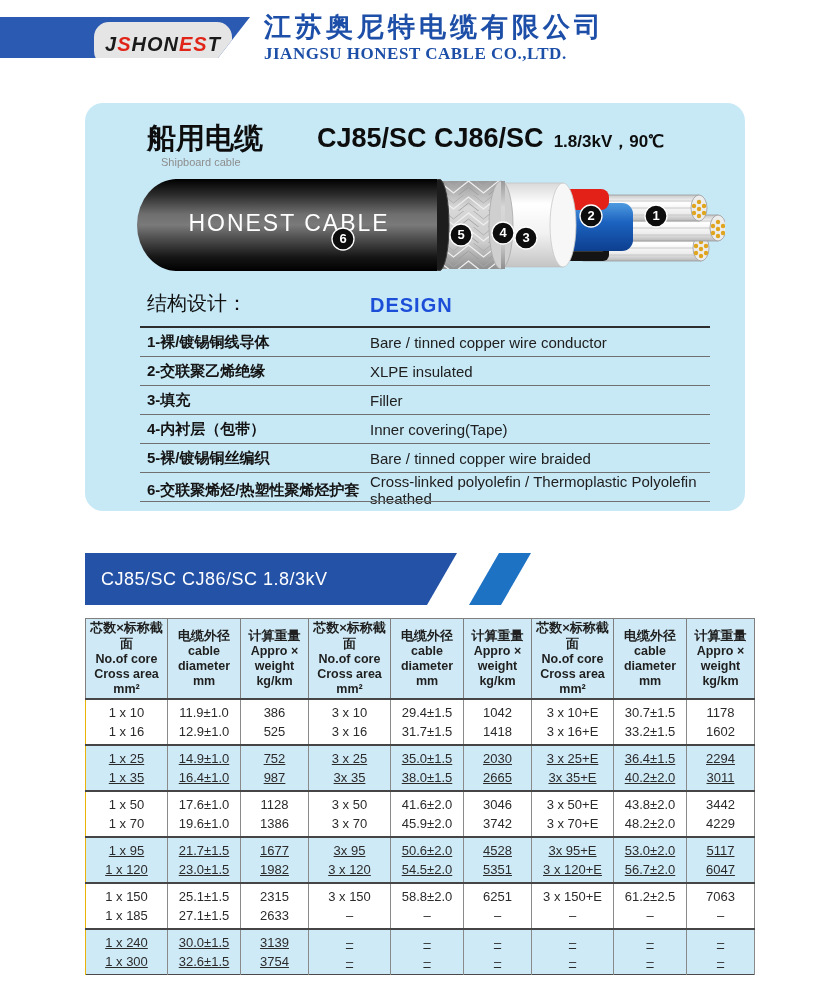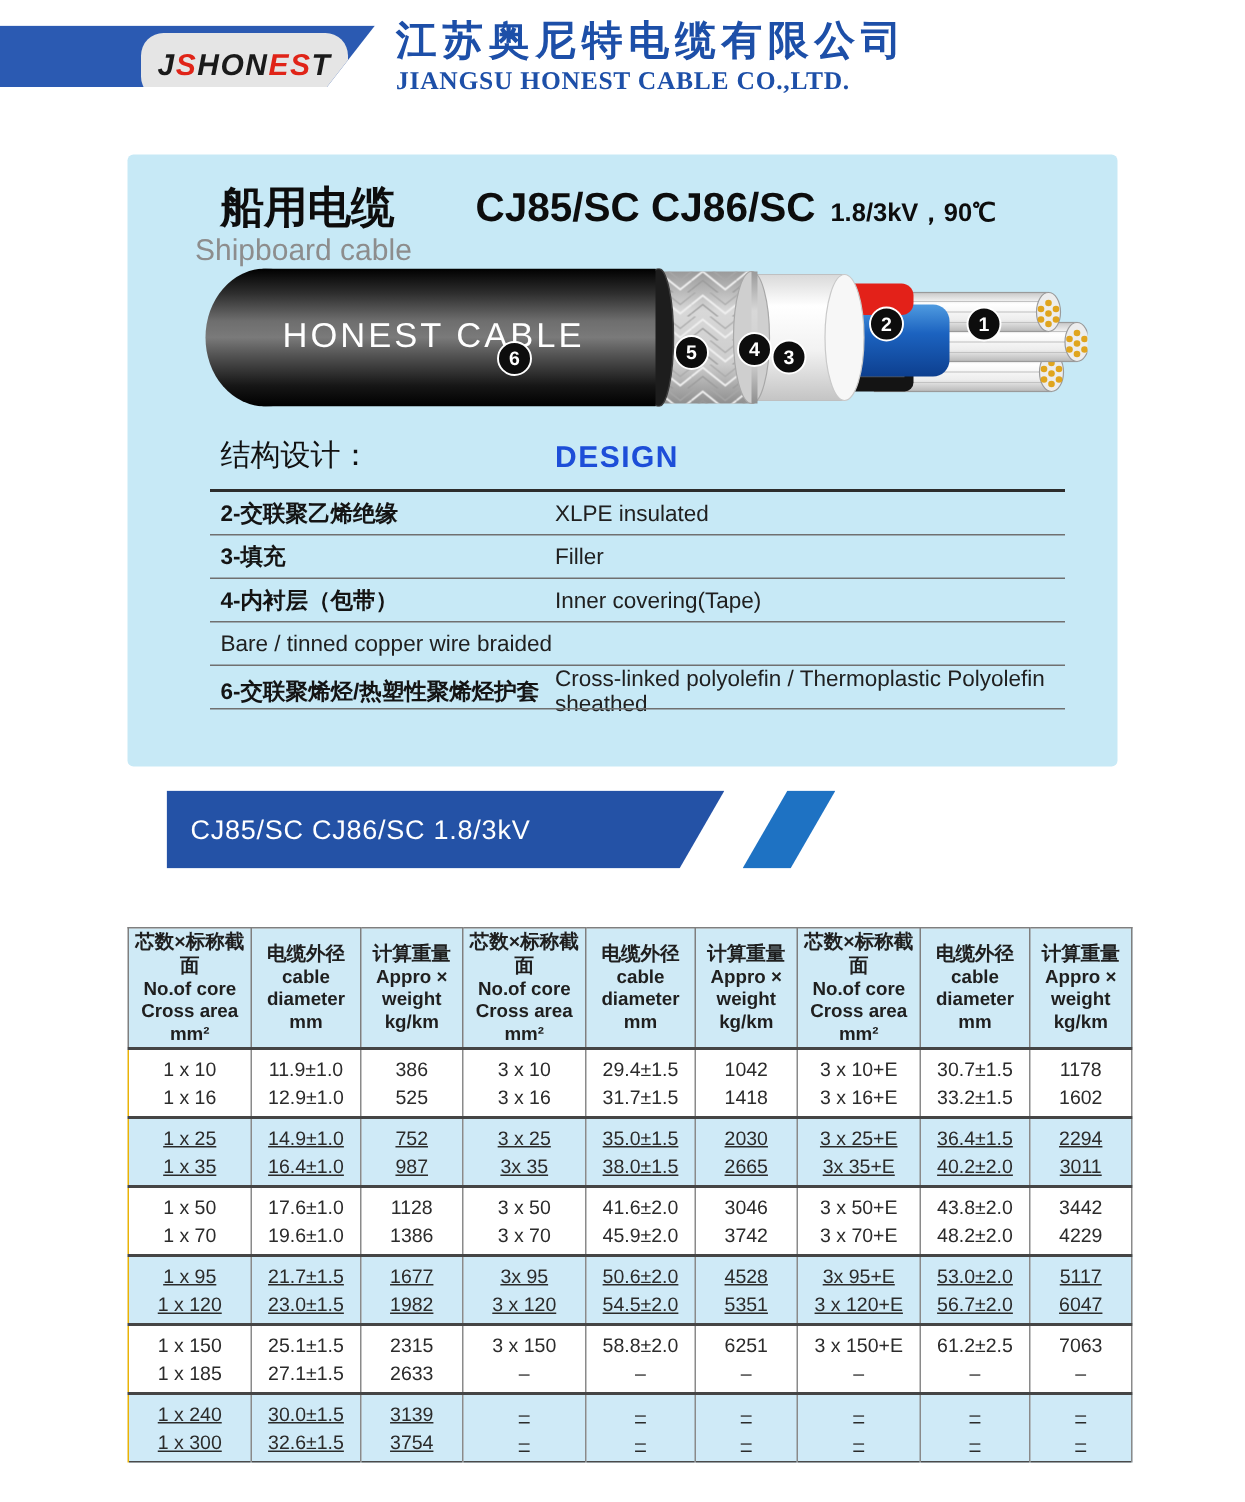--- a/index.html
+++ b/index.html
@@ -15,42 +15,42 @@
   .logo-text{font-style:italic;font-weight:bold;font-size:20px;letter-spacing:1px;white-space:nowrap;}
   .logo-text .lg-dark{color:var(--logo-dark,#1a1a1a);}
   .logo-text .lg-red{color:var(--logo-red,#e02418);}
   .company{position:absolute;left:264px;top:11px;}
   .company-cn{color:var(--company-text-blue,#1d4fa8);font-size:27px;font-weight:bold;letter-spacing:4px;line-height:32px;}
   .company-en{color:var(--company-text-blue,#1d4fa8);font-family:"Liberation Serif",serif;
     font-size:17px;font-weight:bold;letter-spacing:.5px;margin-top:1px;}
 
   
   .panel{position:absolute;left:85px;top:103px;width:660px;height:408px;
-    background:var(--panel-bg,#c7e9f6);border-radius:4px;}
+    background:var(--panel-bg,#c7e9f6);border-radius:18px;}
   .p-title-cn{position:absolute;left:62px;top:16px;font-size:29px;font-weight:bold;color:#0d0d0d;}
-  .p-title-en{position:absolute;left:45px;top:53px;font-size:20px;color:#8d8d8d;}
+  .p-title-en{position:absolute;left:76px;top:53px;font-size:11px;color:#8d8d8d;}
   .p-model{position:absolute;left:232px;top:20px;font-size:27px;font-weight:bold;color:#0d0d0d;white-space:nowrap;}
   .p-model .p-spec{font-size:17px;margin-left:10px;}
 
   .cable-svg{position:absolute;left:46px;top:76px;width:594px;height:92px;}
 
   
   .design{position:absolute;left:0;top:182px;width:660px;}
   .design-head{display:grid;grid-template-columns:223px 1fr;padding-left:62px;align-items:end;height:32px;}
   .design-title-cn{font-size:20px;font-weight:normal;color:#111;}
   .design-title-en{font-size:20px;font-weight:bold;color:#1d4ed8;letter-spacing:1px;}
   .design-sep-thick{margin:9px 35px 0 55px;border-top:2px solid #2d2d2d;}
   .design-row{display:grid;grid-template-columns:223px 1fr;padding-left:62px;height:29px;
     align-items:center;position:relative;}
   .design-row::after{content:"";position:absolute;left:55px;right:35px;bottom:0;border-bottom:1px solid #707070;}
   .design-cn{font-size:15px;font-weight:bold;color:#141414;}
   .design-en{font-size:15px;color:#202020;}
 
   
-  .sec-banner{position:absolute;left:85px;top:527px;width:460px;height:52px;margin-left:26px;}
+  .sec-banner{position:absolute;left:85px;top:553px;width:460px;height:52px;}
   .sec-banner-dark{position:absolute;left:0;top:0;width:372px;height:52px;
     background:var(--banner-dark-blue,#2452a6);
     clip-path:polygon(0 0,100% 0,calc(100% - 30px) 100%,0 100%);
     display:flex;align-items:center;padding-left:16px;box-sizing:border-box;}
   .sec-banner-label{color:#fff;font-size:18px;letter-spacing:.5px;white-space:nowrap;}
   .sec-banner-light{position:absolute;left:384px;top:0;width:62px;height:52px;
     background:var(--banner-light-blue,#1e72c3);
     clip-path:polygon(30px 0,100% 0,calc(100% - 30px) 100%,0 100%);}
 
   
@@ -232,32 +232,37 @@
     </svg>
 
     <div class="design">
       <div class="design-head">
         <div class="design-title-cn">结构设计：</div>
         <div class="design-title-en">DESIGN</div>
       </div>
       <div class="design-sep-thick"></div>
       <div id="design-rows">
           <div class="design-row">
+            <div class="design-cn">1-裸/镀锡铜线导体</div>
+            <div class="design-en">Bare / tinned copper wire conductor</div>
+          </div>
+          <div class="design-row">
             <div class="design-cn">2-交联聚乙烯绝缘</div>
             <div class="design-en">XLPE insulated</div>
           </div>
           <div class="design-row">
             <div class="design-cn">3-填充</div>
             <div class="design-en">Filler</div>
           </div>
           <div class="design-row">
             <div class="design-cn">4-内衬层（包带）</div>
             <div class="design-en">Inner covering(Tape)</div>
           </div>
           <div class="design-row">
+            <div class="design-cn">5-裸/镀锡铜丝编织</div>
             <div class="design-en">Bare / tinned copper wire braided</div>
           </div>
           <div class="design-row">
             <div class="design-cn">6-交联聚烯烃/热塑性聚烯烃护套</div>
             <div class="design-en">Cross-linked polyolefin / Thermoplastic Polyolefin sheathed</div>
           </div>
         </div>
     </div>
   </div>
 

